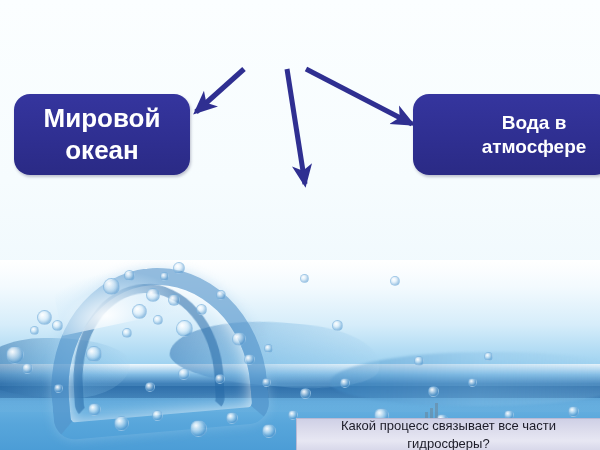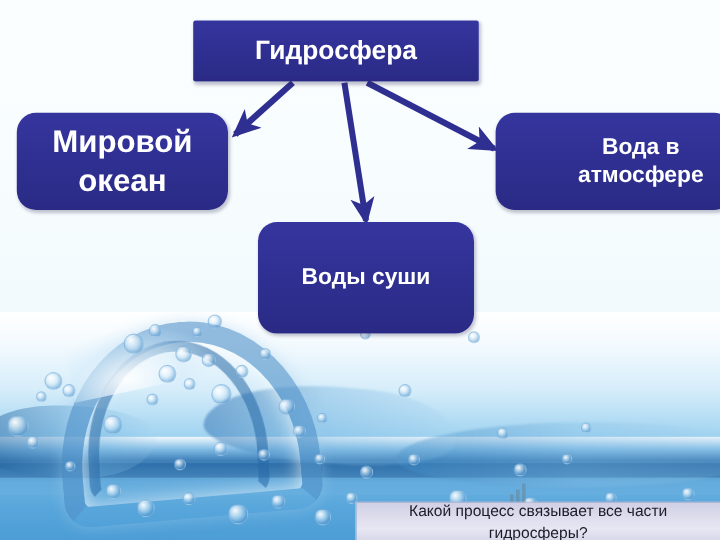--- a/index.html
+++ b/index.html
@@ -324,31 +324,25 @@
       </marker>
     </defs>
 
     <line x1="244" y1="69" x2="196" y2="112" stroke="#2f2f91" stroke-width="5.2" marker-end="url(#ah)"></line>
 
     <line x1="287" y1="69" x2="305" y2="184" stroke="#2f2f91" stroke-width="5" marker-end="url(#ah)"></line>
 
     <line x1="306" y1="69" x2="412" y2="124" stroke="#2f2f91" stroke-width="5.2" marker-end="url(#ah)"></line>
   </svg>
 
-  <div class="node" id="node-root">
-    <span>Гидросфера</span>
-  </div>
 
   <div class="node" id="node-ocean">
     <span>Мировой океан</span>
   </div>
 
-  <div class="node" id="node-land">
-    <span>Воды суши</span>
-  </div>
 
   <div class="node" id="node-atmo">
     <span>Вода в атмосфере</span>
   </div>
 
   <div id="caption-bar">
     <span>Какой процесс связывает все части гидросферы?</span>
   </div>
 
 </div>

